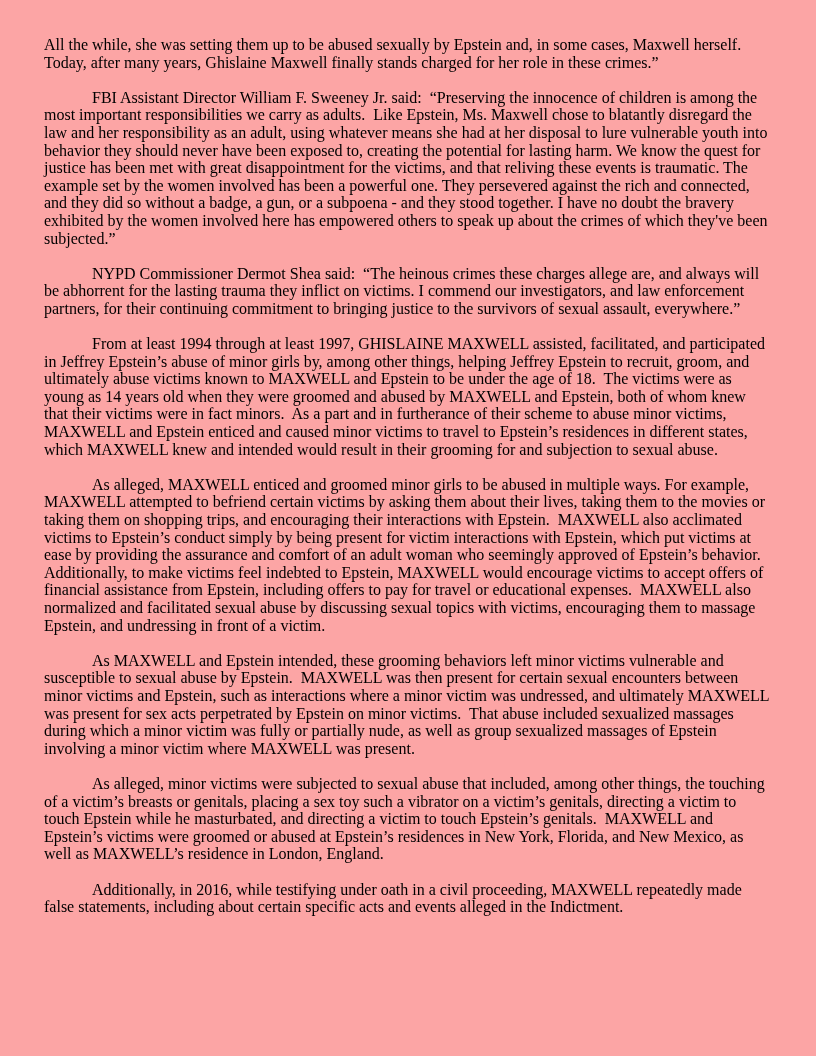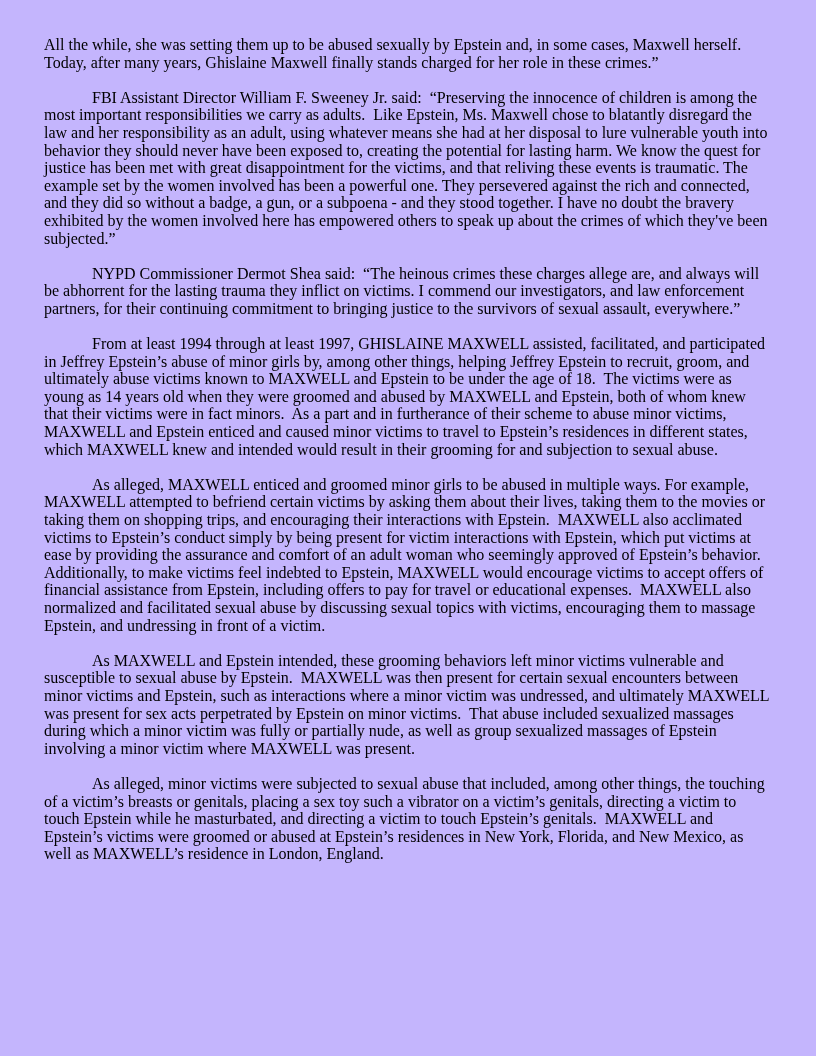--- a/index.html
+++ b/index.html
@@ -6,21 +6,21 @@
     margin: 0;
     padding: 0;
     background: #ffffff;
   }
   .page {
     position: relative;
     width: 816px;
     height: 1056px;
     box-sizing: border-box;
     padding: 36px 44px 0 44px;
-    background: #c4b5fd;
+    background: #fca5a5;
     overflow: hidden;
     font-family: "Liberation Serif", "DejaVu Serif", serif;
     font-size: 16px;
     line-height: 17.6px;
     color: #000000;
   }
   .page p {
     margin: 0 0 17.6px 0;
     white-space: pre-wrap;
     text-align: left;
@@ -54,14 +54,15 @@
 
 
   <p class="indent">From at least 1994 through at least 1997, GHISLAINE MAXWELL assisted, facilitated, and participated in Jeffrey Epstein’s abuse of minor girls by, among other things, helping Jeffrey Epstein to recruit, groom, and ultimately abuse victims known to MAXWELL and Epstein to be under the age of 18.  The victims were as young as 14 years old when they were groomed and abused by MAXWELL and Epstein, both of whom knew that their victims were in fact minors.  As a part and in furtherance of their scheme to abuse minor victims, MAXWELL and Epstein enticed and caused minor victims to travel to Epstein’s residences in different states, which MAXWELL knew and intended would result in their grooming for and subjection to sexual abuse.</p>
 
   <p class="indent">As alleged, MAXWELL enticed and groomed minor girls to be abused in multiple ways. For example, MAXWELL attempted to befriend certain victims by asking them about their lives, taking them to the movies or taking them on shopping trips, and encouraging their interactions with Epstein.  MAXWELL also acclimated victims to Epstein’s conduct simply by being present for victim interactions with Epstein, which put victims at ease by providing the assurance and comfort of an adult woman who seemingly approved of Epstein’s behavior. Additionally, to make victims feel indebted to Epstein, MAXWELL would encourage victims to accept offers of financial assistance from Epstein, including offers to pay for travel or educational expenses.  MAXWELL also normalized and facilitated sexual abuse by discussing sexual topics with victims, encouraging them to massage Epstein, and undressing in front of a victim.</p>
 
   <p class="indent">As MAXWELL and Epstein intended, these grooming behaviors left minor victims vulnerable and susceptible to sexual abuse by Epstein.  MAXWELL was then present for certain sexual encounters between minor victims and Epstein, such as interactions where a minor victim was undressed, and ultimately MAXWELL was present for sex acts perpetrated by Epstein on minor victims.  That abuse included sexualized massages during which a minor victim was fully or partially nude, as well as group sexualized massages of Epstein involving a minor victim where MAXWELL was present.</p>
 
   <p class="indent">As alleged, minor victims were subjected to sexual abuse that included, among other things, the touching of a victim’s breasts or genitals, placing a sex toy such a vibrator on a victim’s genitals, directing a victim to touch Epstein while he masturbated, and directing a victim to touch Epstein’s genitals.  MAXWELL and Epstein’s victims were groomed or abused at Epstein’s residences in New York, Florida, and New Mexico, as well as MAXWELL’s residence in London, England.</p>
 
+  <p class="indent">Additionally, in 2016, while testifying under oath in a civil proceeding, MAXWELL repeatedly made false statements, including about certain specific acts and events alleged in the Indictment.</p>
 
 </div>
 
 </body></html>

